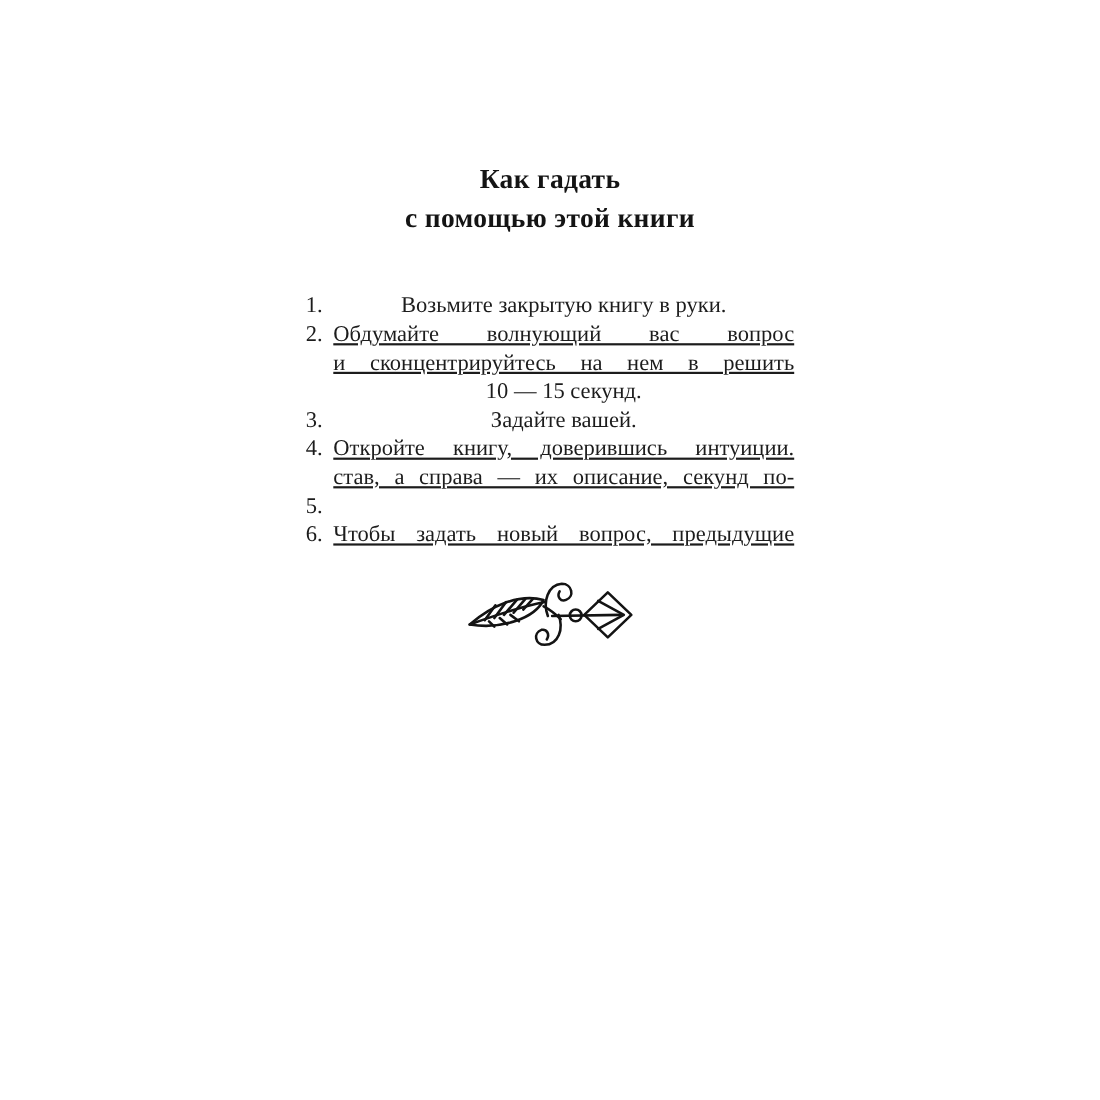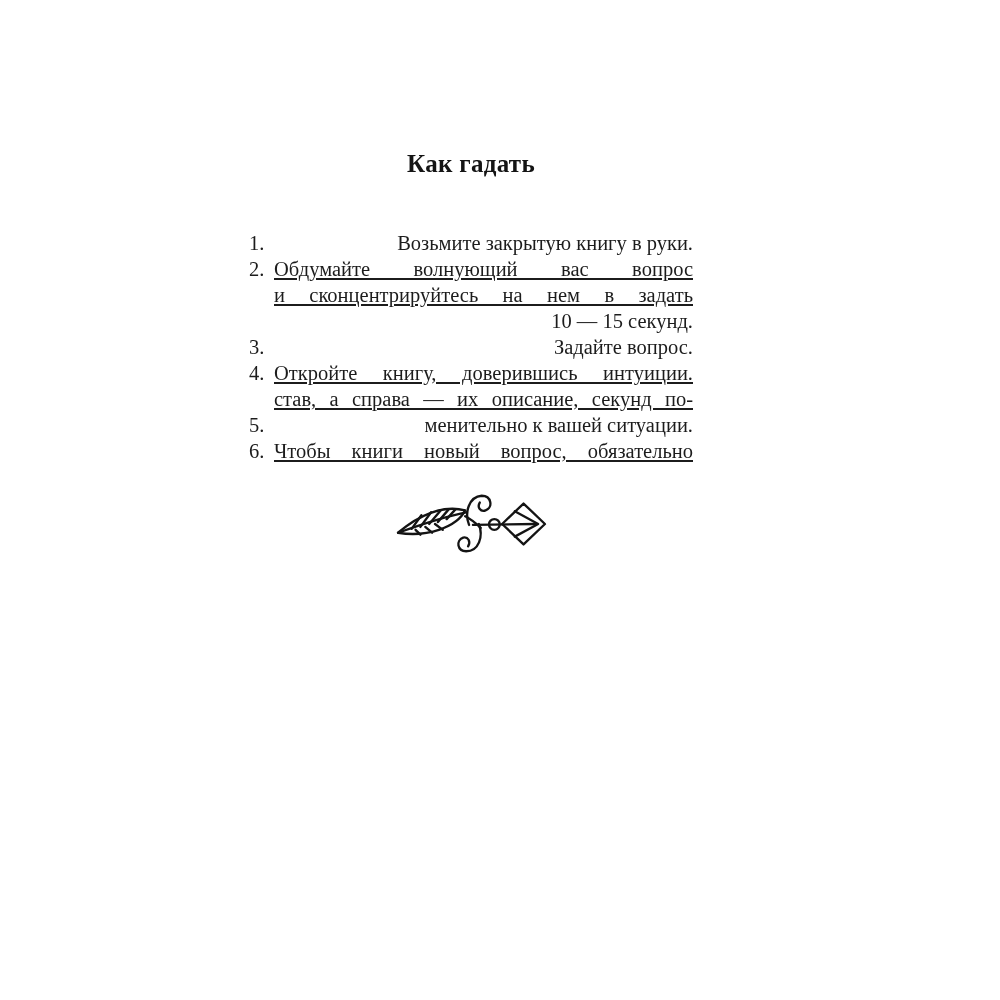--- a/index.html
+++ b/index.html
@@ -11,21 +11,21 @@
     position: relative;
     width: 1000px;
     height: 1000px;
     background: #ffffff;
     overflow: hidden;
     font-family: "Liberation Serif", "DejaVu Serif", serif;
     color: #1c1c1c;
   }
   .column {
     position: absolute;
-    left: 249px;
+    left: 278px;
     top: 146px;
     width: 444px;
   }
   .title {
     margin: 0;
     text-align: center;
     font-size: 25px;
     font-weight: bold;
     line-height: 35px;
     color: #141414;
@@ -45,21 +45,21 @@
   .num {
     flex: none;
     width: 25px;
     text-align: left;
   }
   .item-text {
     flex: 1;
     min-width: 0;
   }
   .line {
-    text-align: right;
+    text-align: center;
     white-space: normal;
   }
   .line.just {
     text-align: justify;
     text-align-last: justify;
     text-decoration: underline;
   }
   .ornament-wrap {
     margin-top: 23px;
     text-align: center;
@@ -70,60 +70,60 @@
   }
 </style>
 </head>
 <body>
 
 <div class="page">
   <div class="column">
 
     <h1 class="title">
       <span>Как гадать</span><br>
+      <span>с помощью этой книги</span>
     </h1>
 
     <ol class="instructions" id="instructions">
         <li>
           <span class="num">1.</span>
           <div class="item-text">
             <div class="line">Возьмите закрытую книгу в руки.</div>
           </div>
         </li>
         <li>
           <span class="num">2.</span>
           <div class="item-text">
             <div class="line just">Обдумайте волнующий вас вопрос</div>
-            <div class="line just">и сконцентрируйтесь на нем в задать</div>
+            <div class="line just">и сконцентрируйтесь на нем в решить</div>
             <div class="line">10 — 15 секунд.</div>
           </div>
         </li>
         <li>
           <span class="num">3.</span>
           <div class="item-text">
-            <div class="line">Задайте вопрос.</div>
+            <div class="line">Задайте вашей.</div>
           </div>
         </li>
         <li>
           <span class="num">4.</span>
           <div class="item-text">
             <div class="line just">Откройте книгу, доверившись интуиции.</div>
             <div class="line just">став, а справа — их описание, секунд по-</div>
           </div>
         </li>
         <li>
           <span class="num">5.</span>
           <div class="item-text">
-            <div class="line">менительно к вашей ситуации.</div>
           </div>
         </li>
         <li>
           <span class="num">6.</span>
           <div class="item-text">
-            <div class="line just">Чтобы книги новый вопрос, обязательно</div>
+            <div class="line just">Чтобы задать новый вопрос, предыдущие</div>
           </div>
         </li>
       </ol>
 
     <div class="ornament-wrap">
       <svg width="160" height="72" viewBox="0 0 164 74" fill="none" stroke="#141414" stroke-width="2.4" stroke-linecap="round" stroke-linejoin="round">
 
         <g>
           <path d="M 7 47 C 28 29, 53 18, 76 24 C 68 41, 37 52, 7 47 Z"></path>
           <path d="M 7 47 C 32 38, 57 30, 77 26"></path>

